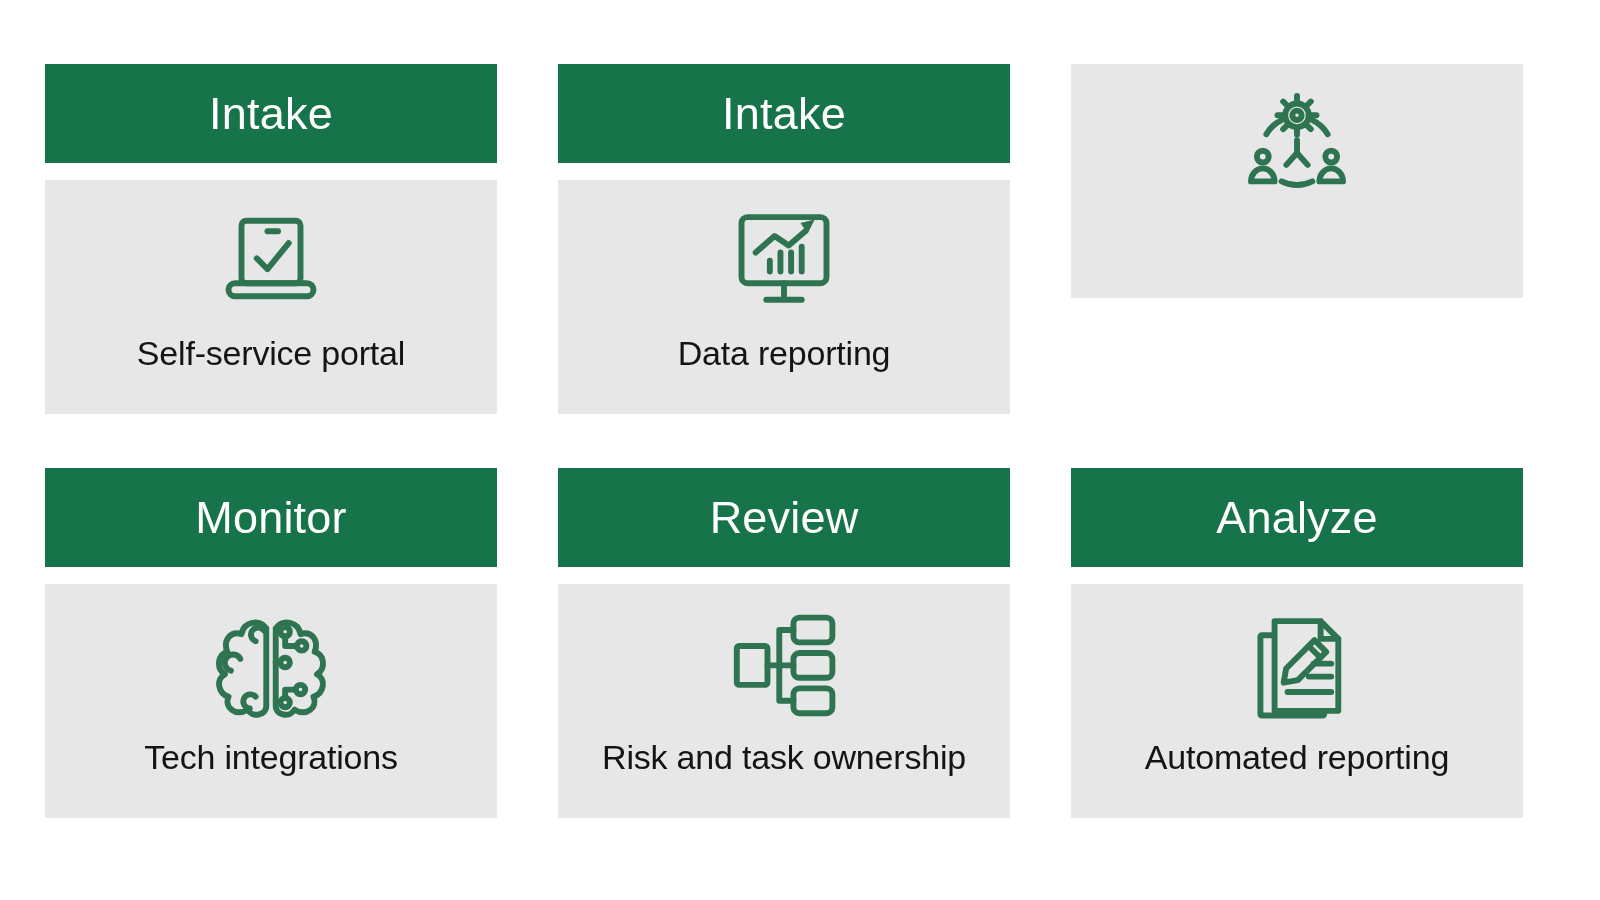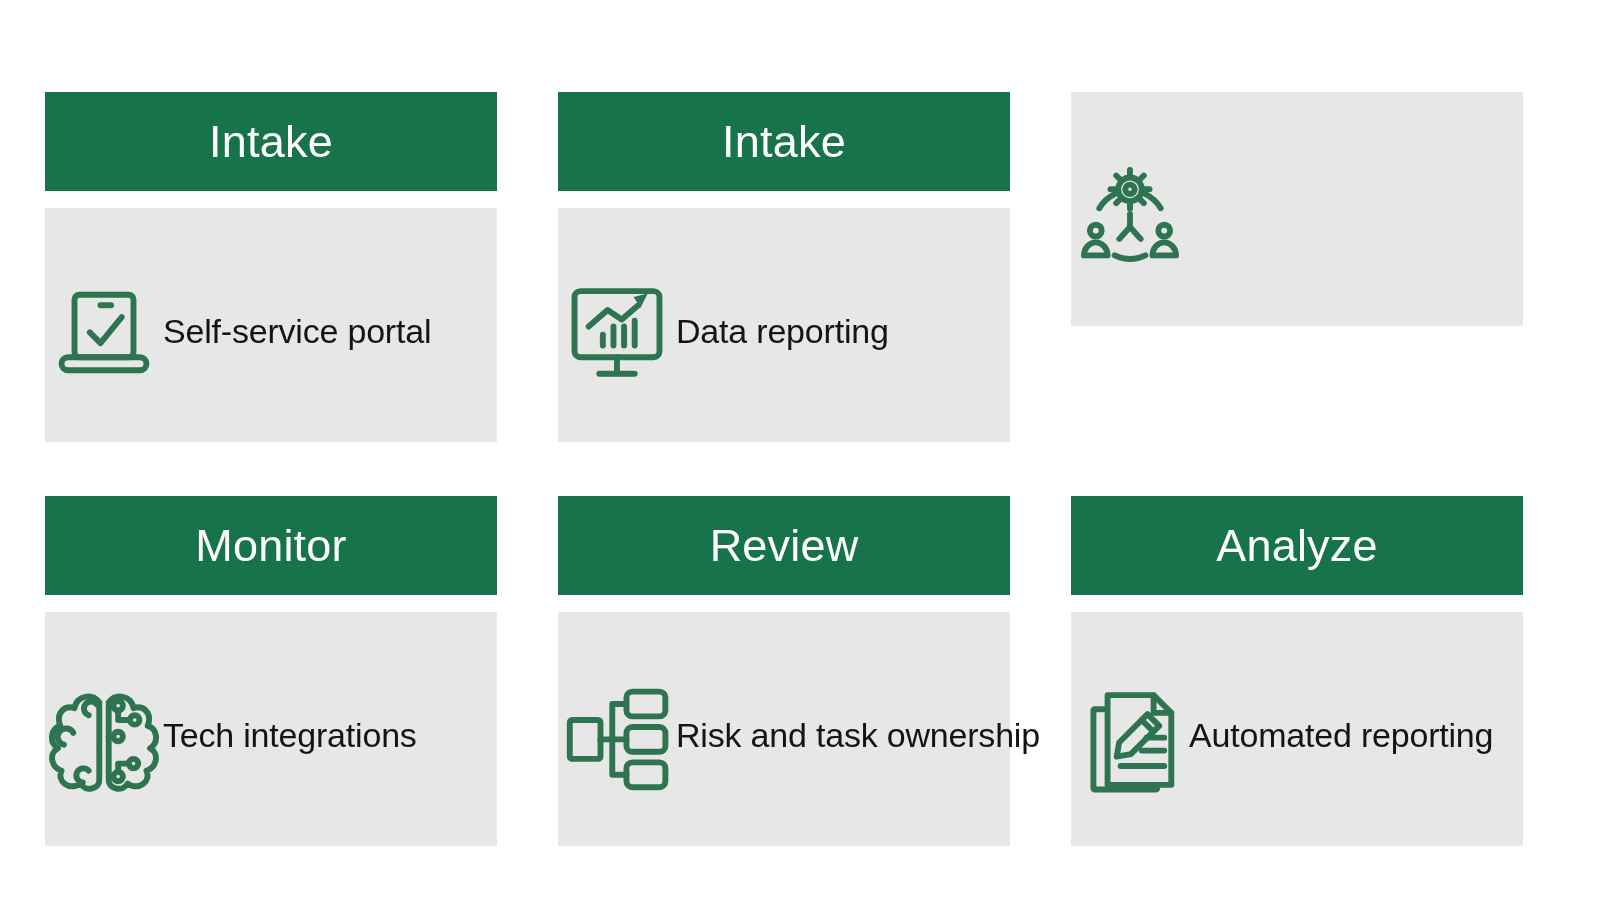--- a/index.html
+++ b/index.html
@@ -8,38 +8,39 @@
     width: 1600px; height: 900px;
     background: #ffffff;
     font-family: "Liberation Sans", sans-serif;
     overflow: hidden;
   }
   .grid {
     display: grid;
     grid-template-columns: repeat(3, 452px);
     column-gap: 61px;
     row-gap: 54px;
-    padding: 92px 0 0 45px;
+    padding: 64px 0 0 45px;
   }
   .card { width: 452px; }
   .card-header {
     height: 99px;
     background: #17734A;
     color: #ffffff;
     display: flex;
     align-items: center;
     justify-content: center;
     font-size: 45px;
     letter-spacing: 0.2px;
     margin-bottom: 17px;
   }
   .card-body {
     height: 234px;
     background: #E7E7E7;
     display: flex;
+    flex-direction: column;
     align-items: center;
     color: #141414;
   }
   .icon-box {
     height: 120px;
     margin-top: 22px;
     display: flex;
     align-items: center;
     justify-content: center;
   }

